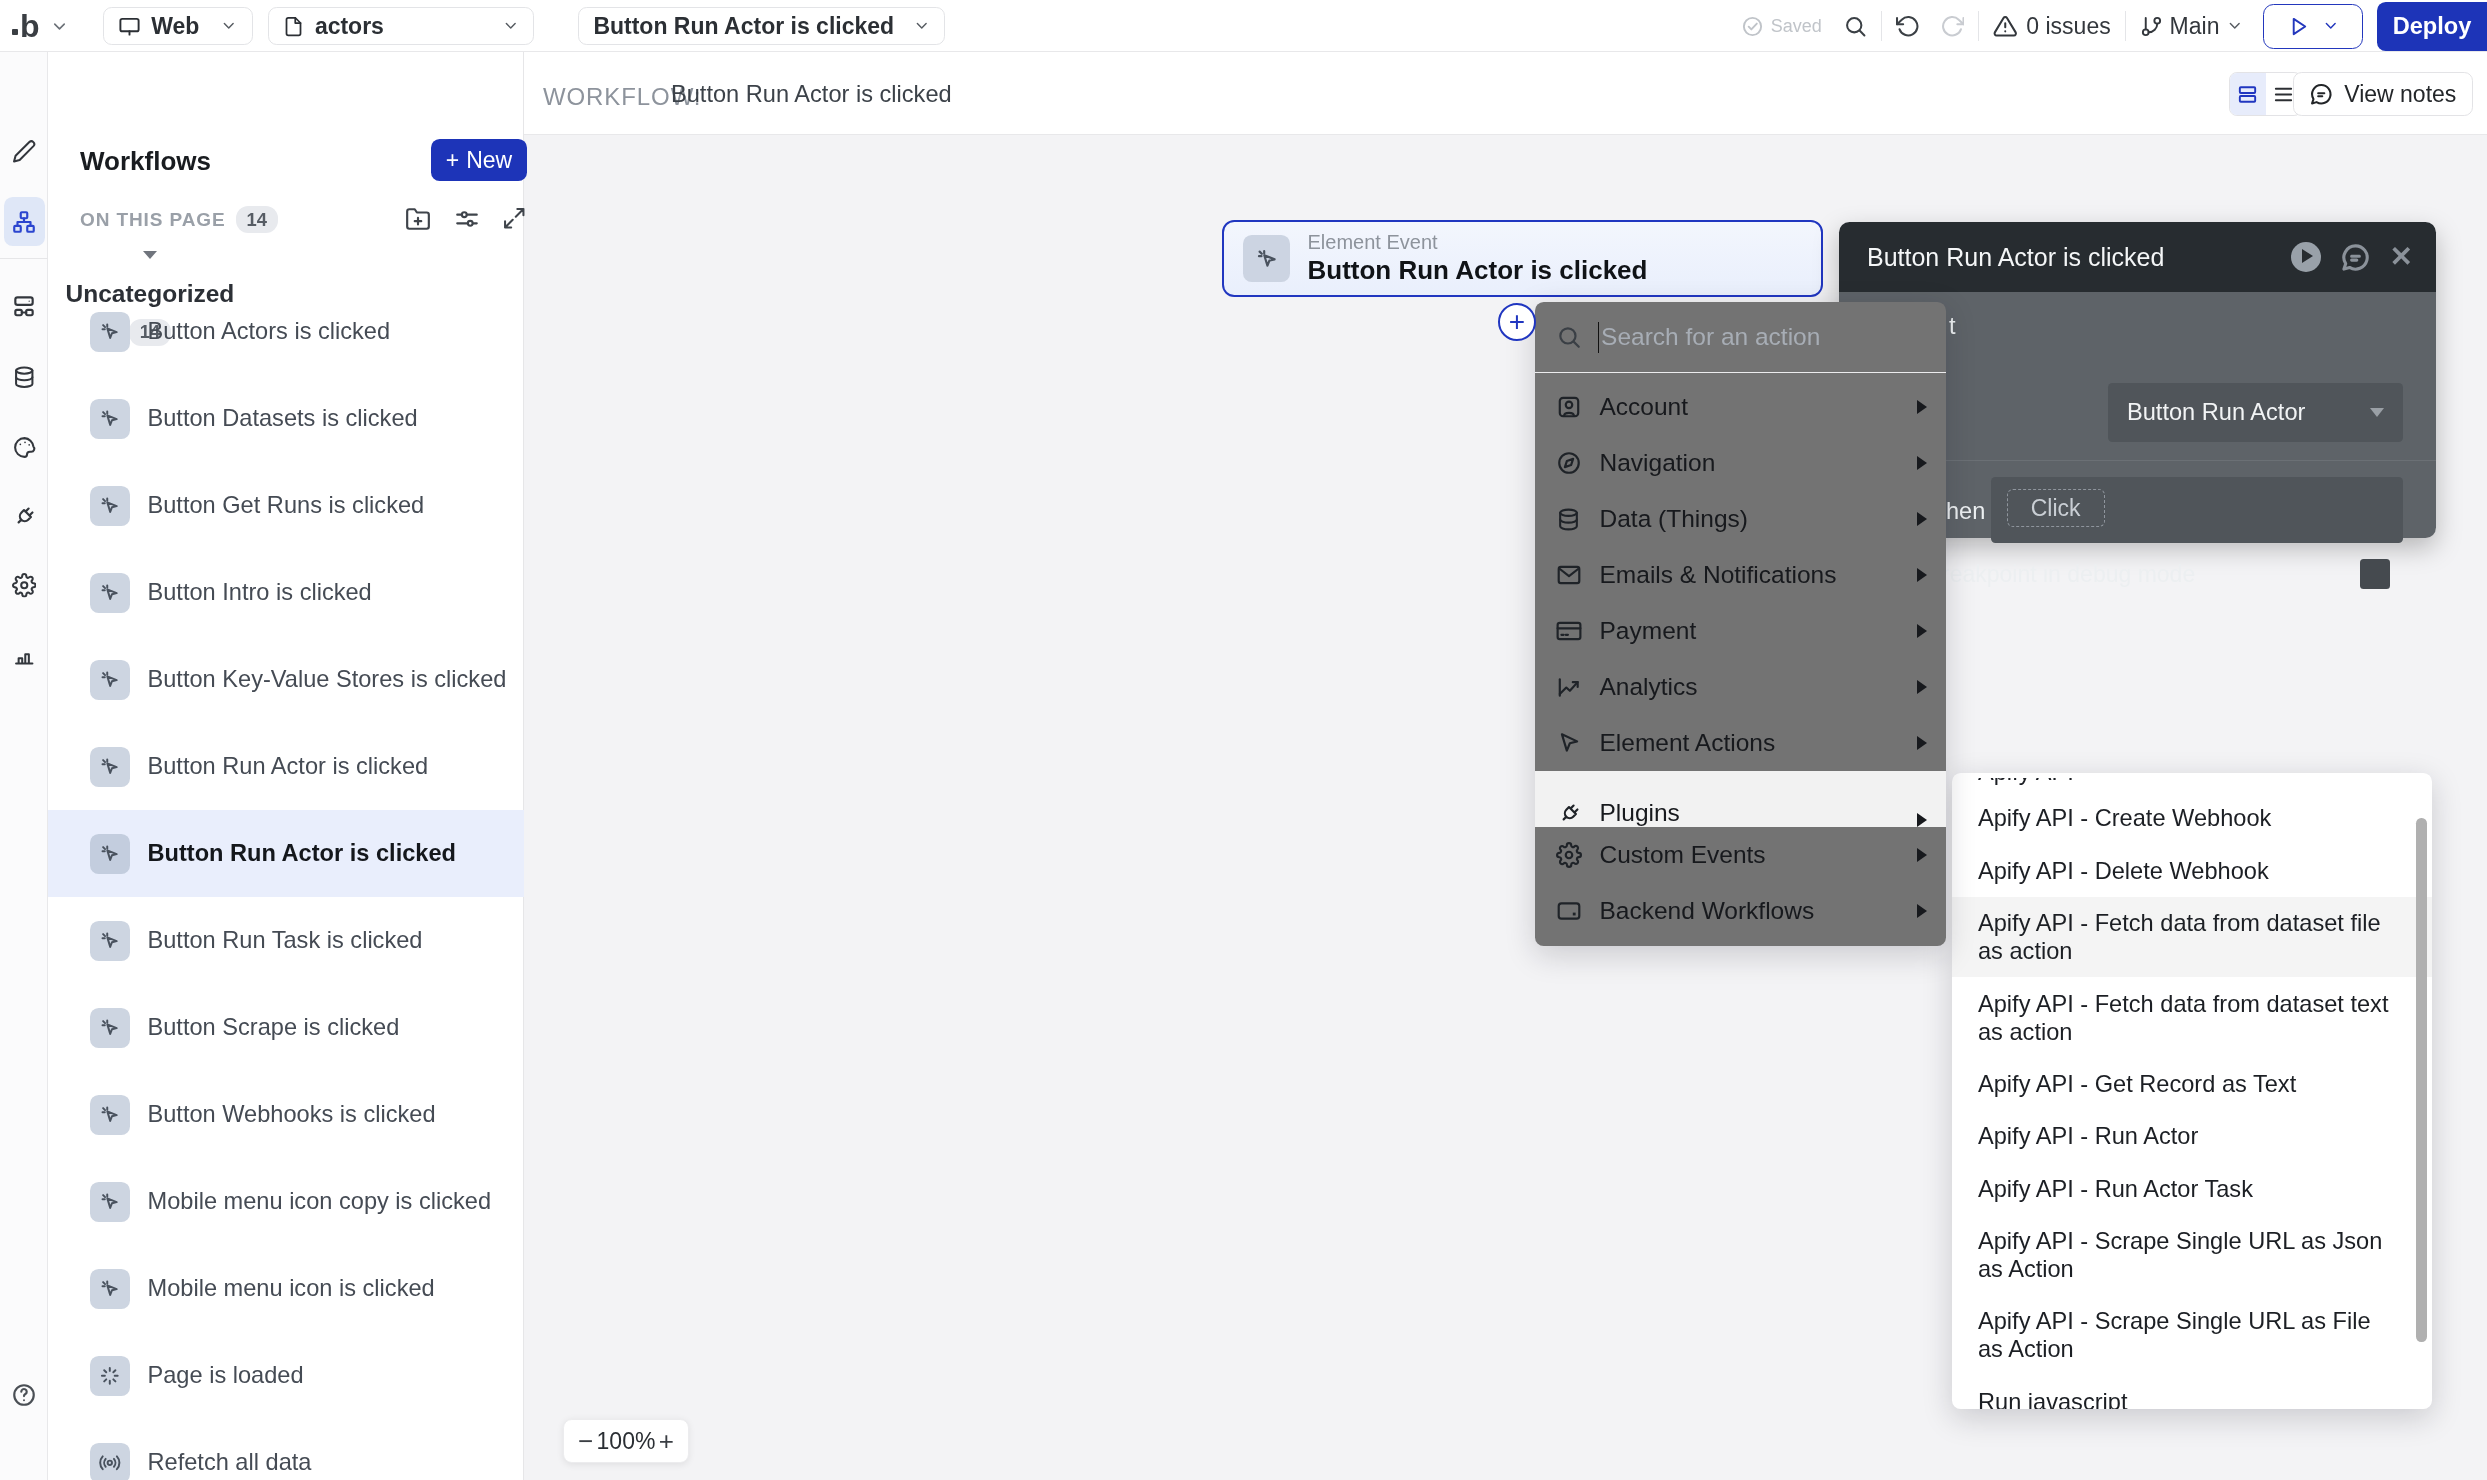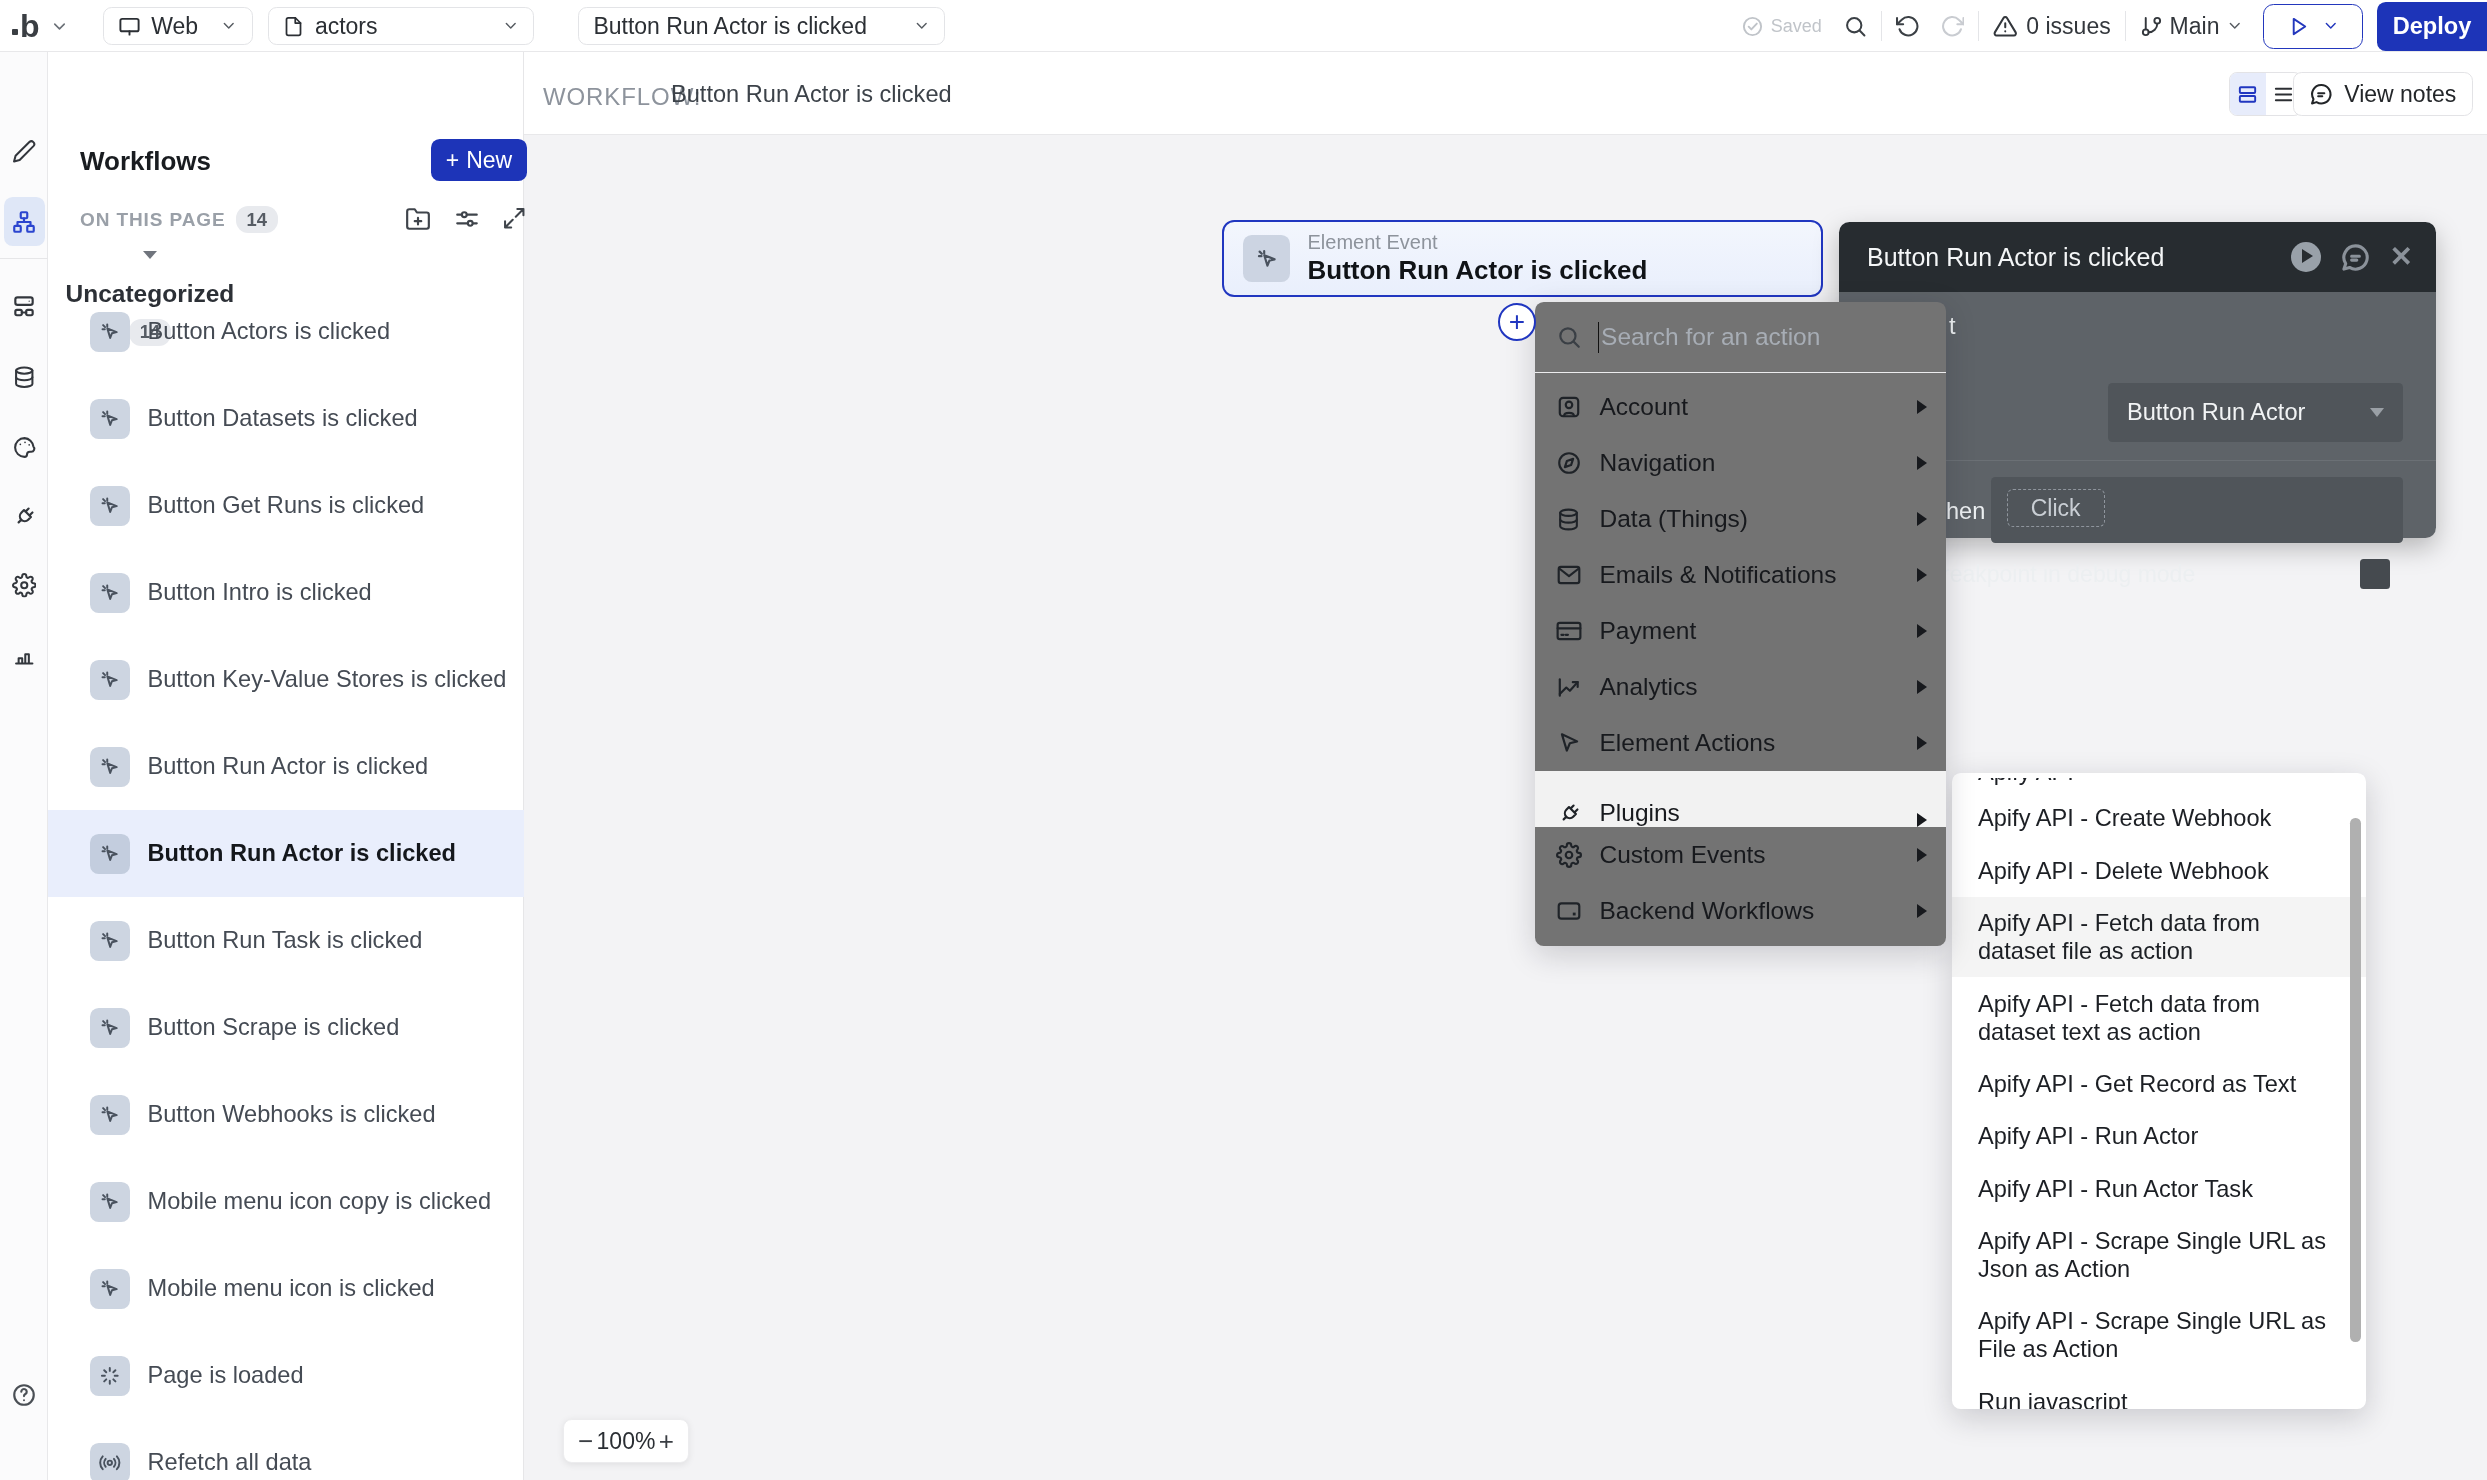--- a/index.html
+++ b/index.html
@@ -10,21 +10,21 @@
 
   
   #topbar { position:absolute; left:0; top:0; width:2487px; height:52px;
     background:#fff; border-bottom:0.9px solid #e8e8ea; z-index:40; }
   .tb-left { position:absolute; left:12.2px; top:0; height:52px; display:flex; align-items:center; }
   .logo-wrap { display:flex; align-items:center; width:73px; }
   .logo-b { font-size:32px; font-weight:700; color:#3a3e43; line-height:1; }
   .logo-dot { width:6.1px; height:6.1px; background:#3a3e43; border-radius:0.9px; margin:12.2px 1.7px 0 0; }
   .logo-chev { color:#6b7077; margin-left:10.5px; }
   .tb-dd { height:38px; border:0.9px solid #e3e4e7; border-radius:8.7px; background:#fff;
-    display:flex; align-items:center; padding:0 14px; font-size:23px; color:#2b2f34; }
+    display:flex; align-items:center; padding:0 14px; font-size:23px; color:#2b2f34;font-weight:bold; }
   .tb-dd .lbl { margin:0 auto 0 10.5px; }
   .tb-dd .chev { color:#565b61; margin-left:15.7px; }
   #dd-platform { width:150px; margin-left:17.5px; }
   #dd-page { width:266px; margin-left:15.7px; }
   #dd-workflow { width:367px; margin-left:44px; }
   .tb-right { position:absolute; right:0; top:0; height:52px; display:flex; align-items:center; }
   .tb-muted { color:#c0c4c9; display:flex; align-items:center; gap:7px; font-size:18px; }
   .tb-icon-btn { color:#3b4045; display:flex; align-items:center; }
   .tb-sep { width:0.9px; height:30px; background:#e4e5e8; margin:0 14px; }
   .tb-issues { display:flex; align-items:center; gap:8.7px; font-size:23px; color:#33373c; }
@@ -144,21 +144,21 @@
   #ap-div { position:absolute; left:0; top:70px; width:411px; height:0.9px; background:#ececee; }
   #ap-list { position:absolute; left:0; top:77px; width:411px; }
   .ap-row { height:56px; display:flex; align-items:center; padding:0 19px 0 21px; }
   .ap-row.hl { background:#f2f2f2;align-items:flex-end; }
   .ap-ic { width:26px; color:#1f2328; display:flex; }
   .ap-label { margin-left:17.5px; font-size:24.5px; color:#17191d; }
   .ap-chev { margin-left:auto; width:0; height:0; border-top:7.9px solid transparent;
     border-bottom:7.9px solid transparent; border-left:10.5px solid #17191d; }
 
   
-  #plugins-submenu { position:absolute; left:1952px; top:773px; width:414px; height:636px; background:#fff;
+  #plugins-submenu { position:absolute; left:1952px; top:773px; width:480px; height:636px; background:#fff;
     border-radius:8.7px; box-shadow:0 8.7px 30px rgba(20,24,40,.18); z-index:9; overflow:hidden; }
   #ps-partial { height:14px; overflow:hidden; margin-top:5.2px; }
   #ps-partial span { display:block; margin-top:-19px; padding-left:26px; font-size:23.6px; color:#1c1f24; }
   .ps-row { padding:12.2px 35px 12.2px 26px; font-size:23.6px; line-height:28px; color:#1c1f24; }
   .ps-row.hl { background:#f4f4f4; }
   #ps-scrollbar { position:absolute; right:5.2px; top:45px; width:10.5px; height:524px;
     background:#b0b0b0; border-radius:5.2px; }
 </style>
 </head>
 <body>

